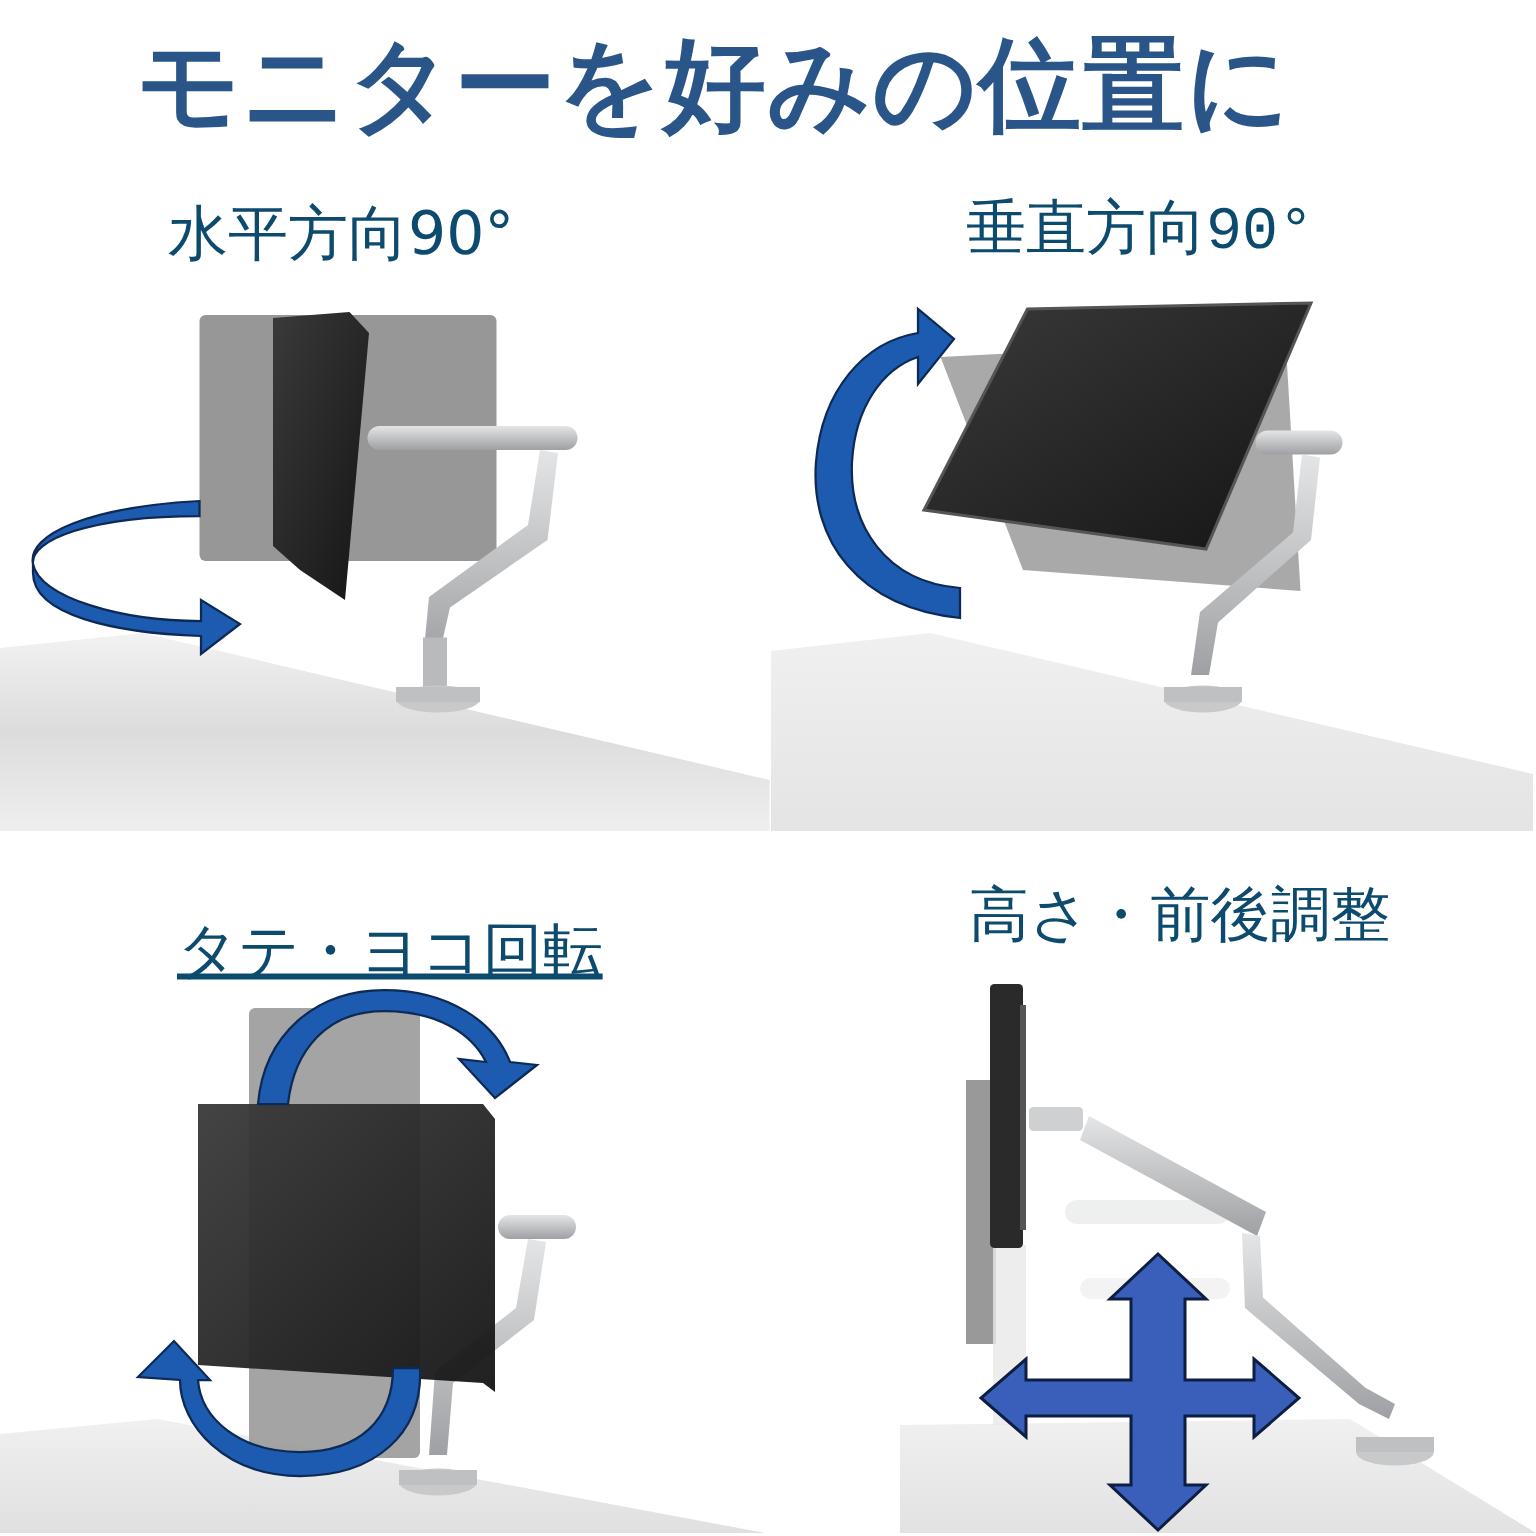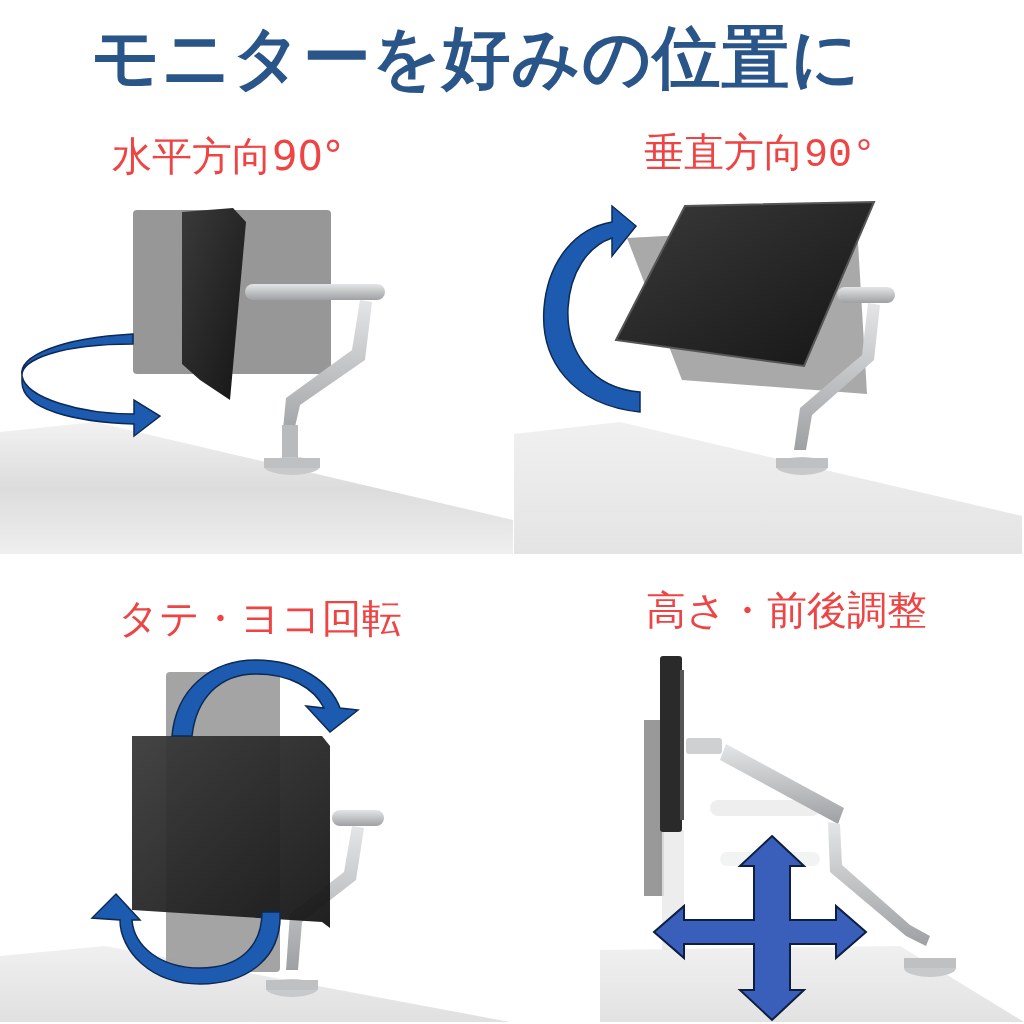--- a/index.html
+++ b/index.html
@@ -1,31 +1,31 @@
 <!DOCTYPE html>
 <html><head>
 <meta charset="utf-8">
 <style>
   html, body { margin:0; padding:0; background:#ffffff; }
   body { width:1024px; height:1024px; position:relative; overflow:hidden;
          font-family:"DejaVu Sans", "Liberation Sans", sans-serif; }
   .title { position:absolute; left:0; top:8px; width:952px; text-align:center;
            font-size:68px; font-weight:bold; color:#2a5589; letter-spacing:1px; line-height:100px; }
-  .label { position:absolute; font-size:40px; color:#ef4444; line-height:60px; white-space:nowrap; }
+  .label { position:absolute; font-size:40px; color:#0c4a6e; line-height:60px; white-space:nowrap; }
   .panel { position:absolute; }
   svg { display:block; }
 </style>
 </head>
 <body>
 
 <div class="title">モニターを好みの位置に</div>
 
 <div class="label" style="left:112px; top:126px;">水平方向90°</div>
 <div class="label" style="left:644px; top:126px;font-family:Liberation Mono, monospace;">垂直方向90°</div>
-<div class="label" style="left:118px; top:588px;">タテ・ヨコ回転</div>
+<div class="label" style="left:118px; top:604px;text-decoration:underline;">タテ・ヨコ回転</div>
 <div class="label" style="left:646px; top:580px;">高さ・前後調整</div>
 
 <div class="panel" style="left:0; top:200px; width:514px; height:356px;">
   <svg width="514" height="356" viewBox="0 0 514 356">
     <defs>
       <linearGradient id="desk1" x1="0" y1="0" x2="0" y2="1">
         <stop offset="0" stop-color="#f2f2f2"></stop>
           <stop offset="0.5" stop-color="#dcdcdc"></stop>
           <stop offset="1" stop-color="#efefef"></stop>
       </linearGradient>

